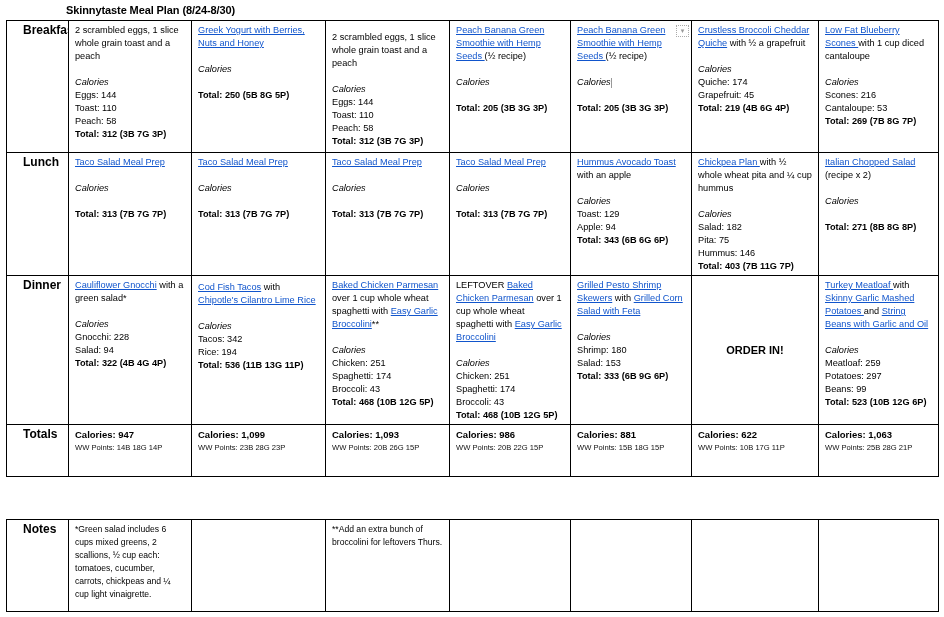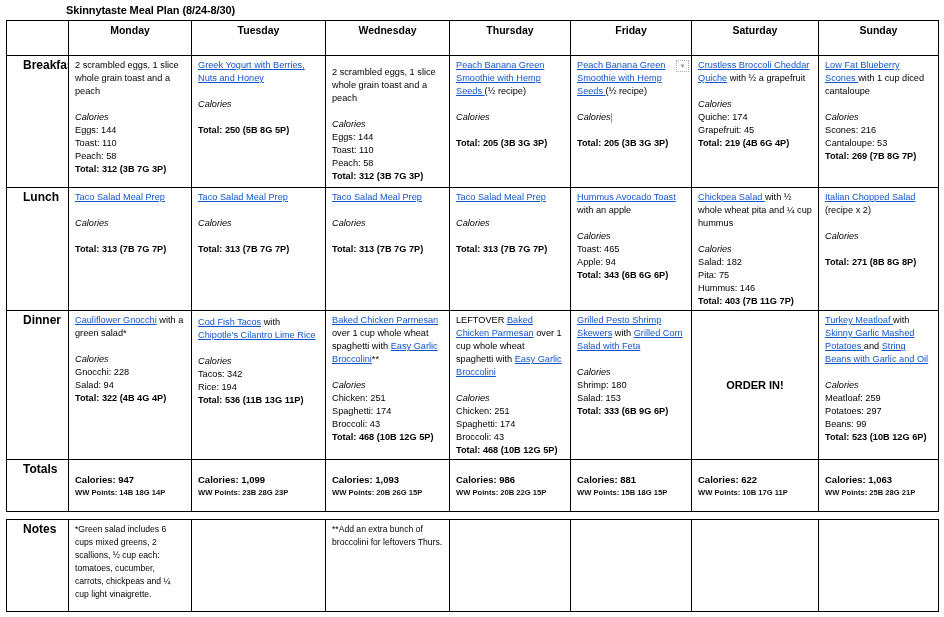--- a/index.html
+++ b/index.html
@@ -22,22 +22,22 @@
   }
   #plan { left: 6px; top: 20px; width: 932px; }
   #notes { left: 6px; top: 519px; width: 932px; border-radius: 14px; }
   .hdr td { height: 29px; text-align: center; font-weight: bold; font-size: 10.5px; padding-top: 3px; }
   .rowlabel { font-weight: bold; font-size: 12px; padding-left: 16px; }
   a, .lnk { color: #1155cc; text-decoration: underline; text-align: right; }
   .cal { font-style: italic; }
   .tot { font-weight: bold; }
   .gap { height: 13px; }
   .center-bold { font-weight: bold; font-size: 11px; text-align: center; }
-  .tcal { font-weight: bold; font-size: 9.5px; margin-top: 10px; }
-  .tww { font-weight: bold; font-size: 7.6px; color: #111; }
+  .tcal { font-weight: bold; font-size: 9.5px; }
+  .tww { font-weight: normal; font-size: 7.6px; color: #111; }
   .dd {
     position: absolute; width: 11px; height: 10px; border: 1px dotted #aaa;
     font-size: 7px; color: #999; text-align: center; line-height: 10px;
   }
   .cursor { display: inline-block; width: 1px; height: 10px; background: #999; vertical-align: middle; }
 </style>
 </head>
 <body>
 
 <div class="title">Skinnytaste Meal Plan (8/24-8/30)</div>
@@ -47,30 +47,20 @@
     <col style="width:62px">
       <col style="width:123px">
       <col style="width:134px">
       <col style="width:124px">
       <col style="width:121px">
       <col style="width:121px">
       <col style="width:127px">
       <col style="width:120px">
   </colgroup>
   <tbody>
-      <tr class="hdr">
-    <td></td>
-    <td>Monday</td>
-    <td>Tuesday</td>
-    <td>Wednesday</td>
-    <td>Thursday</td>
-    <td>Friday</td>
-    <td>Saturday</td>
-    <td>Sunday</td>
-  </tr>
 
   <tr style="height:132px">
     <td class="rowlabel">Breakfast</td>
     <td>
       <div>2 scrambled eggs, 1 slice whole grain toast and a peach</div>
       <div class="gap"></div>
       <div class="cal">Calories</div>
       <div>Eggs: 144</div>
       <div>Toast: 110</div>
       <div>Peach: 58</div>
@@ -152,26 +142,26 @@
       <div><a>Taco Salad Meal Prep</a></div>
       <div class="gap"></div>
       <div class="cal">Calories</div>
       <div class="gap"></div>
       <div class="tot">Total: 313 (7B 7G 7P)</div>
     </td>
     <td>
       <div><a>Hummus Avocado Toast</a><span> with an apple</span></div>
       <div class="gap"></div>
       <div class="cal">Calories</div>
-      <div>Toast: 465</div>
+      <div>Toast: 129</div>
       <div>Apple: 94</div>
       <div class="tot">Total: 343 (6B 6G 6P)</div>
     </td>
     <td>
-      <div><a>Chickpea Salad </a><span>with ½ whole wheat pita and ¼ cup hummus</span></div>
+      <div><a>Chickpea Plan </a><span>with ½ whole wheat pita and ¼ cup hummus</span></div>
       <div class="gap"></div>
       <div class="cal">Calories</div>
       <div>Salad: 182</div>
       <div>Pita: 75</div>
       <div>Hummus: 146</div>
       <div class="tot">Total: 403 (7B 11G 7P)</div>
     </td>
     <td>
       <div><a>Italian Chopped Salad</a><span> (recipe x 2)</span></div>
       <div class="gap"></div>

